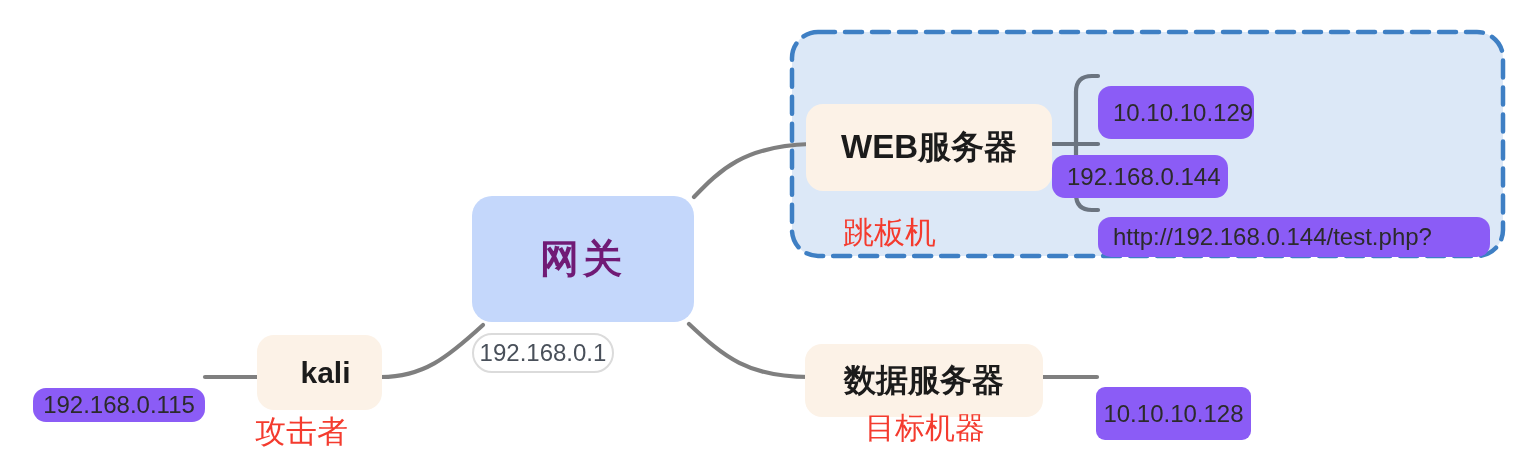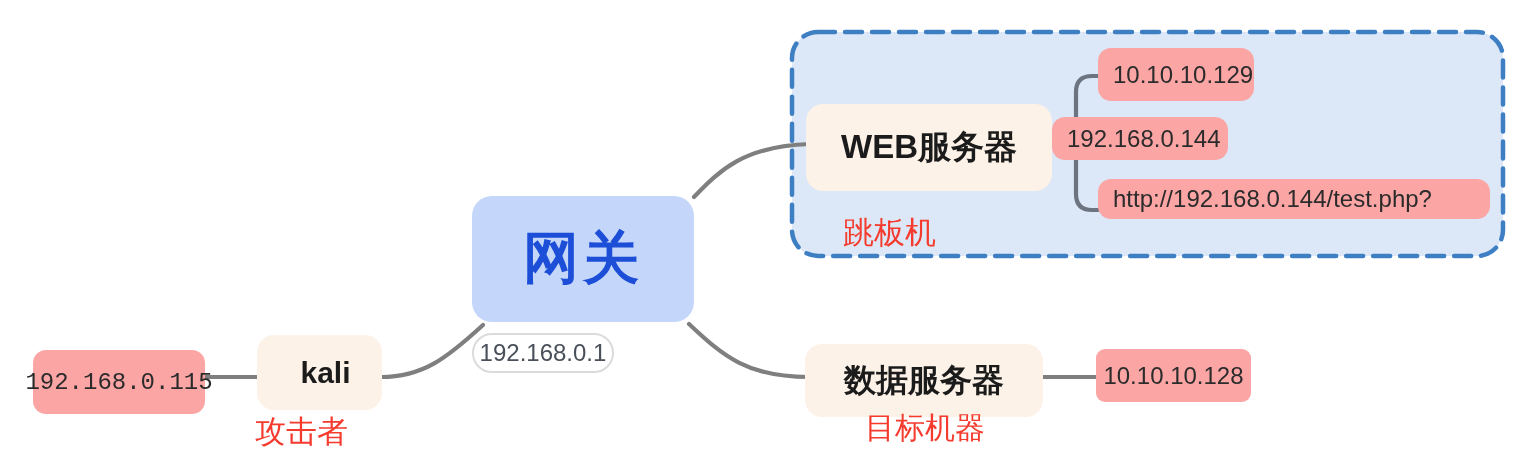--- a/index.html
+++ b/index.html
@@ -11,31 +11,31 @@
     overflow:hidden;
   }
   #wires{position:absolute;left:0;top:0;width:1526px;height:458px;}
   .node{
     position:absolute;
     display:flex;align-items:center;justify-content:center;
     box-sizing:border-box;
     white-space:nowrap;
   }
   .gray{
-    background:#fca5a5;border-radius:13px;
-    color:#2b2b2b;font-size:24px;font-weight:400;
+    background:#8b5cf6;border-radius:13px;
+    color:#2b2b2b;font-size:24px;font-weight:400;margin-top:38px;
   }
   .gray.lefty{justify-content:flex-start;padding-left:15px;}
   .cream{
     background:#fcf2e7;border-radius:17px;
     color:#1b1b1b;
   }
   .gateway{
     background:#c4d7fb;border-radius:20px;
-    color:#1d4ed8;font-size:56px;font-weight:700;
+    color:#701a75;font-size:39px;font-weight:700;
     letter-spacing:4px;
   }
   .pill{
     background:#ffffff;border:2px solid #dbdbdb;border-radius:21px;
     color:#49505a;font-size:24px;
   }
   .role{
     position:absolute;
     color:#f43b2e;font-weight:500;white-space:nowrap;
   }
@@ -57,21 +57,21 @@
       <path d="M1043 377 L1097 377"></path>
     </g>
 
     <g fill="none" stroke="#6b7480" stroke-width="4.2" stroke-linecap="round">
       <path d="M1053 144 L1098 144"></path>
       <path d="M1076 144 L1076 92 Q1076 76 1092 76 L1098 76"></path>
       <path d="M1076 144 L1076 194 Q1076 210 1092 210 L1098 210"></path>
     </g>
   </svg>
 
-  <div class="node gray" style="left:33px;top:350px;width:172px;height:64px;font-family:Liberation Mono, monospace;">192.168.0.115</div>
+  <div class="node gray" style="left:33px;top:350px;width:172px;height:34px;">192.168.0.115</div>
 
   <div class="node cream" style="left:257px;top:335px;width:125px;height:75px;font-size:30px;font-weight:600;padding-left:12px;">kali</div>
 
   <div class="role" style="left:255px;top:411px;font-size:31px;">攻击者</div>
 
   <div class="node gateway" style="left:472px;top:196px;width:222px;height:126px;">网关</div>
 
   <div class="node pill" style="left:472px;top:333px;width:142px;height:40px;text-align:center;">192.168.0.1</div>
 
   <div class="node cream" style="left:806px;top:104px;width:246px;height:87px;font-size:33px;font-weight:700;">WEB服务器</div>

